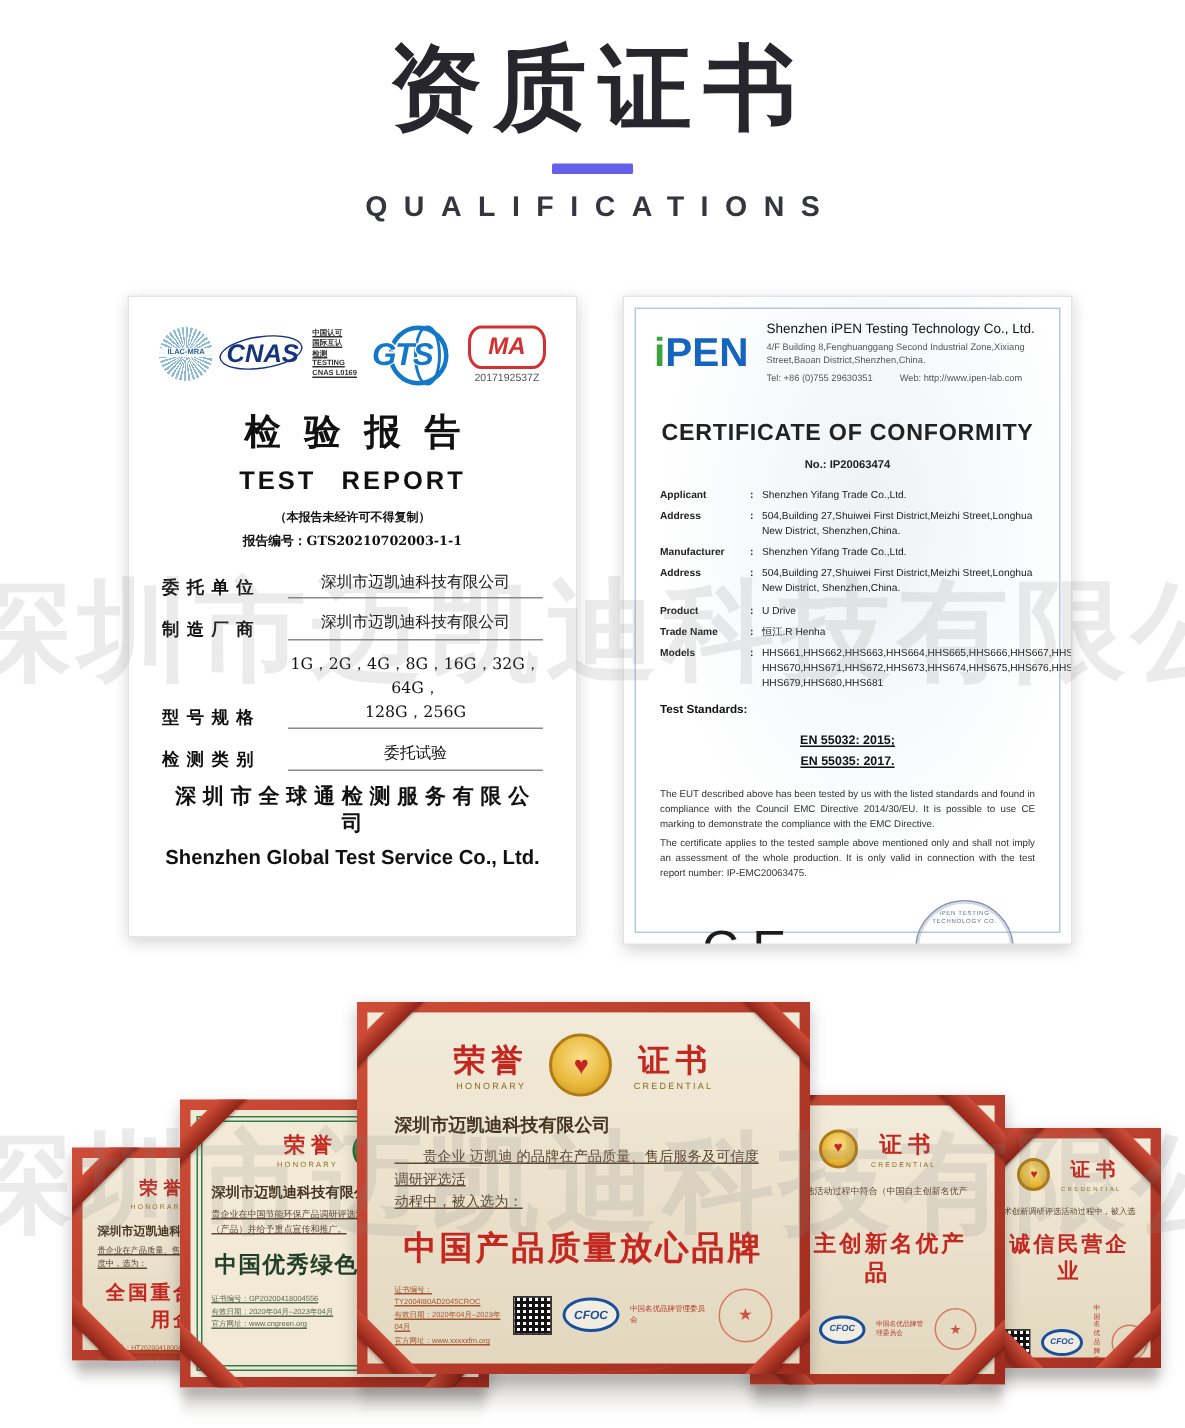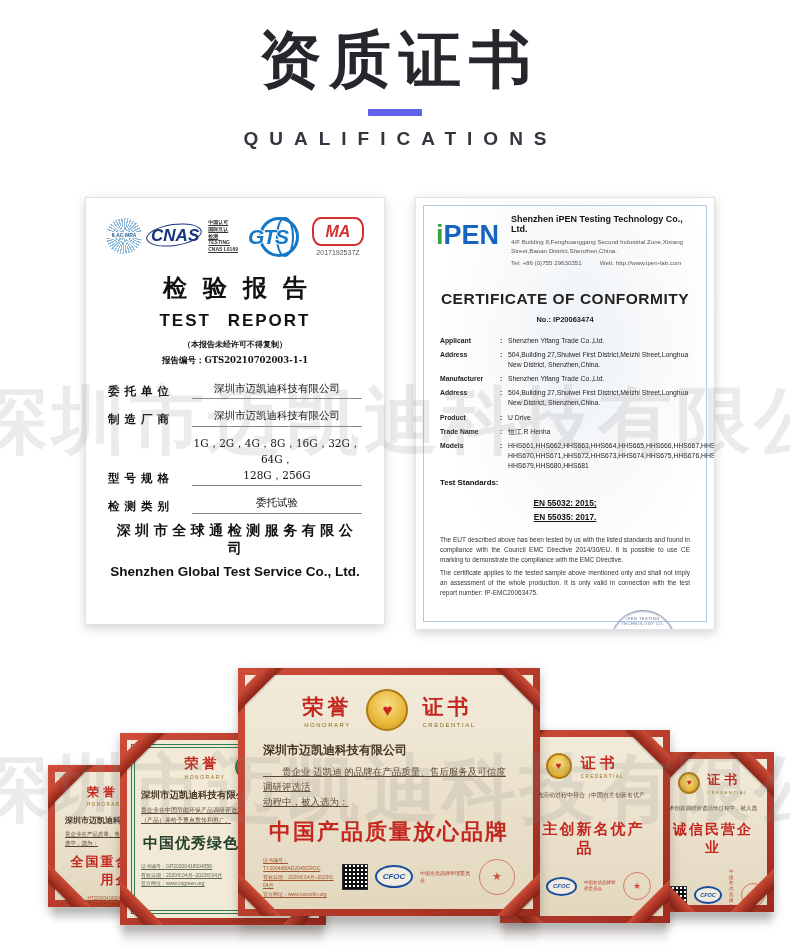--- a/index.html
+++ b/index.html
@@ -53,21 +53,21 @@
   .tr-label{font-family:"DejaVu Serif",serif;font-weight:700;font-size:11.5px;letter-spacing:5px;color:#111;}
   .tr-value{font-family:"DejaVu Serif",serif;font-size:10.5px;text-align:center;border-bottom:1px solid #8a8a8a;
             padding-bottom:2px;color:#111;white-space:pre-line;line-height:1.55;}
   .lab-cn{margin-top:8px;text-align:center;font-family:"DejaVu Serif",serif;font-weight:700;font-size:14px;letter-spacing:4.5px;padding-left:4px;color:#111;}
   .lab-en{margin-top:6px;text-align:center;font-weight:800;font-size:13.5px;color:#111;}
 
   
   .cf-head{display:flex;align-items:flex-start;gap:12px;padding:16px 16px 0 20px;position:relative;z-index:1;}
   .ipen-logo{font-size:27px;font-weight:800;letter-spacing:0;margin-top:6px;flex:none;}
   .ipen-i{color:#3aa23f;} .ipen-pen{color:#1565c0;}
-  .cf-co{font-size:9px;font-weight:700;color:#111;}
+  .cf-co{font-size:9px;font-weight:400;color:#111;}
   .cf-addr{font-size:6.2px;color:#555;line-height:1.5;margin-top:3px;}
   .cf-telweb{display:flex;gap:18px;font-size:6.2px;color:#555;margin-top:3px;}
   .cf-title{margin-top:24px;text-align:center;font-size:15.5px;font-weight:700;letter-spacing:0.5px;color:#222;position:relative;z-index:1;}
   .cf-no{margin-top:7px;text-align:center;font-size:7.5px;font-weight:800;color:#222;position:relative;z-index:1;}
   .cf-fields{margin-top:12px;padding:0 24px;position:relative;z-index:1;}
   .cf-row{display:grid;grid-template-columns:60px 8px 1fr;font-size:6.8px;margin-bottom:4.5px;color:#222;line-height:1.45;}
   .cf-lab{font-weight:800;} .cf-col{font-weight:800;}
   .cf-std-lab{margin-top:7px;padding-left:24px;font-size:7.8px;font-weight:800;color:#111;position:relative;z-index:1;}
   .cf-std{margin-top:9px;text-align:center;font-size:8.3px;font-weight:800;line-height:1.7;color:#111;position:relative;z-index:1;}
   .cf-para{margin-top:11px;padding:0 24px;font-size:6.5px;color:#333;line-height:1.55;text-align:justify;position:relative;z-index:1;}
@@ -90,21 +90,21 @@
   .rib-br{right:-30px;bottom:12px;transform:rotate(-45deg);}
 
   .h-center{left:238px;top:668px;width:302px;height:248px;z-index:3;}
   .h-li{left:120px;top:733px;width:206px;height:192px;z-index:2;}
   .h-lo{left:48px;top:765px;width:150px;height:142px;z-index:1;}
   .h-ri{left:500px;top:730px;width:170px;height:193px;z-index:2;}
   .h-ro{left:652px;top:752px;width:122px;height:160px;z-index:1;}
 
   .hc-pad{padding:12px 16px 8px;box-sizing:border-box;height:100%;}
   .hc-head{display:flex;align-items:center;justify-content:center;gap:14px;}
-  .hz{font-family:"DejaVu Serif",serif;font-weight:700;color:#c3271f;letter-spacing:4px;}
+  .hz{font-family:"DejaVu Serif",serif;font-weight:700;color:#c3271f;letter-spacing:4px;text-align:right;}
   .hz-sub{font-size:6px;color:#8a6d1f;letter-spacing:1.5px;text-align:center;margin-top:1px;}
   .medal{border-radius:50%;background:radial-gradient(circle at 50% 38%,#f9e08a,#e8b83a 60%,#c98f1d);
          border:2px solid #b07a14;display:flex;align-items:center;justify-content:center;flex:none;}
   .medal-heart{color:#c3271f;line-height:1;}
   .gleaf{border-radius:50%;background:radial-gradient(circle at 45% 40%,#7cc47f,#2e7d3f 72%);border:1.5px solid #246a33;position:relative;flex:none;}
   .gleaf::after{content:"";position:absolute;left:26%;top:22%;width:46%;height:46%;background:#eaf6e3;border-radius:0 60% 0 60%;transform:rotate(18deg);}
   .hc-co{font-family:"DejaVu Serif",serif;font-weight:700;color:#463521;}
   .hc-body{color:#5a4632;line-height:1.6;}
   .hc-title{font-family:"DejaVu Serif",serif;font-weight:700;color:#c3271f;text-align:center;letter-spacing:2px;}
   .hc-title-dark{color:#24402b;}

